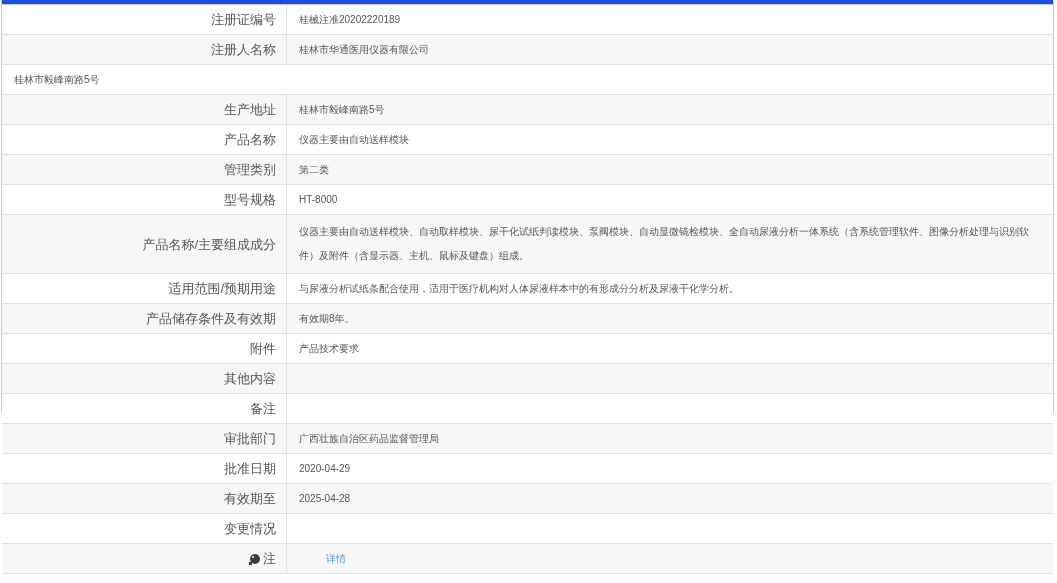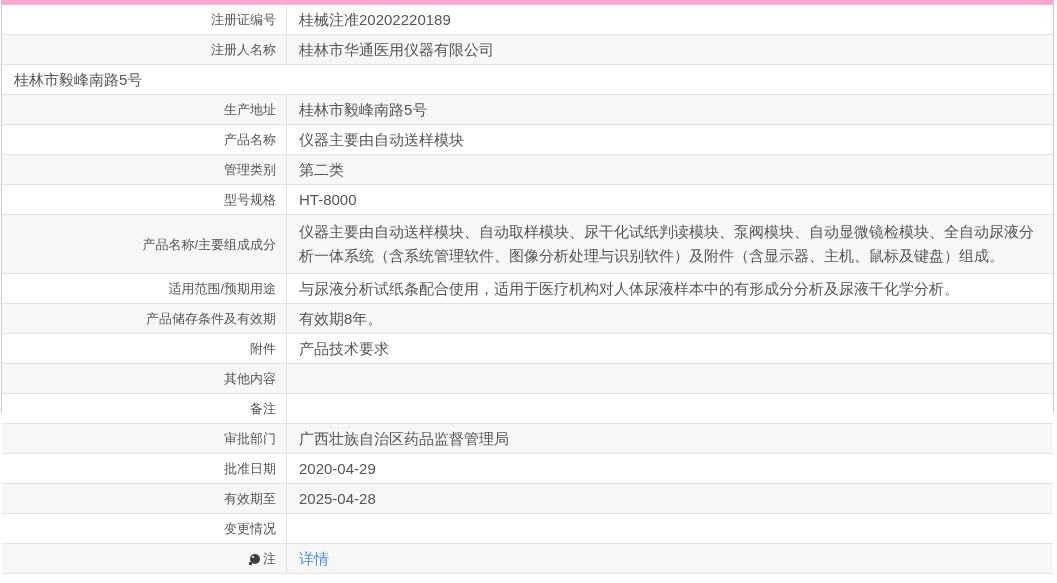--- a/index.html
+++ b/index.html
@@ -14,21 +14,21 @@
     overflow: hidden;
   }
   .page {
     box-sizing: border-box;
     width: 1053px;
     height: 413px;
     margin-left: 1px;
     border-left: 1px solid #cccccc;
     border-right: 1px solid #cccccc;
     padding-top: 4px;
-    background: #f9a8d4;
+    background: #1d4ed8;
   }
   .reg-table {
     width: 100%;
     border-top: 1px solid #c9c9c9;
   }
   .row {
     display: flex;
     align-items: stretch;
     border-bottom: 1px solid #e1e1e1;
     background: #ffffff;
@@ -51,34 +51,35 @@
     white-space: nowrap;
   }
   .cell-value {
     flex: 1;
     min-height: 29px;
     box-sizing: border-box;
     display: flex;
     align-items: center;
     padding: 3px 12px 2px 12px;
     color: #555555;
-    font-size: 15px;
+    font-size: 10px;
     line-height: 24px;
   }
   .row.tall .cell-value {
     padding-top: 5px;
     padding-bottom: 5px;
   }
   .value-text {
     display: block;
   }
   .value-link {
     color: #4a90d9;
     text-decoration: none;
     cursor: pointer;
+    margin-left: 27px;
   }
   .note-icon {
     position: relative;
     display: inline-block;
     width: 10px;
     height: 10px;
     margin-right: 3px;
     background: #3d3d3d;
     border-radius: 50%;
     flex: 0 0 auto;

